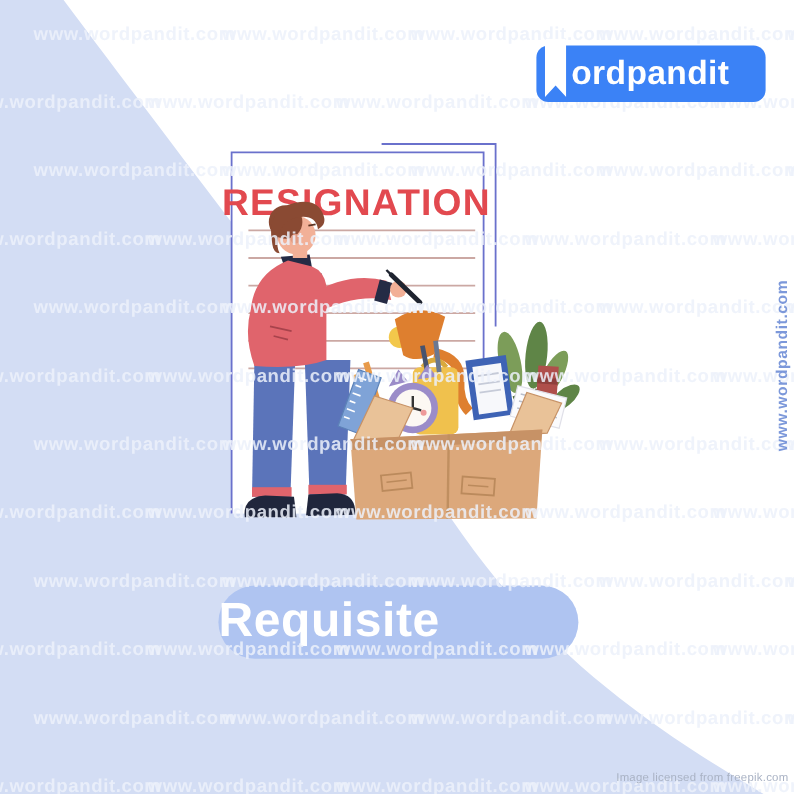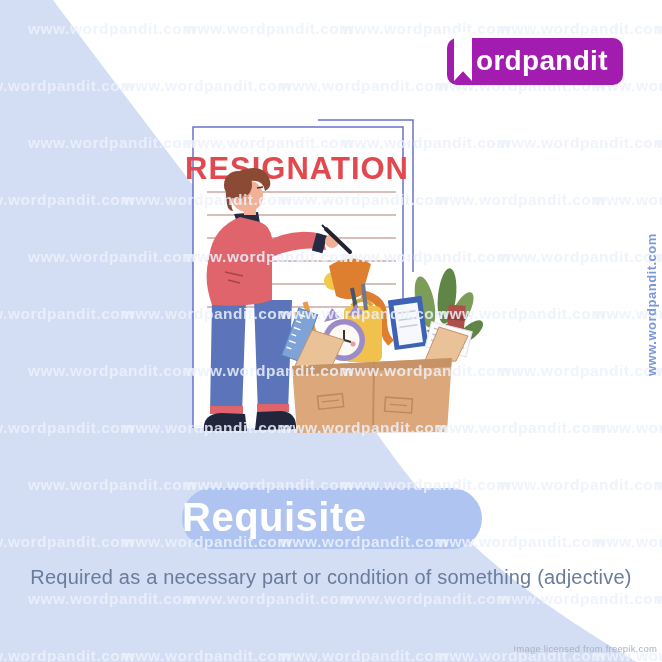--- a/index.html
+++ b/index.html
@@ -28,22 +28,22 @@
   .brand{
     position:absolute;z-index:7;left:46px;top:38px;
     font-size:25px;font-weight:bold;color:#5A6C93;letter-spacing:.3px;
   }
   .subtitle{
     position:absolute;z-index:7;left:28px;top:66px;
     font-size:23px;font-weight:bold;color:#54678F;letter-spacing:.2px;
   }
   
   .logo{
-    position:absolute;z-index:7;left:447px;top:38px;width:176px;height:47px;
-    background:#a21caf;border-radius:10px;
+    position:absolute;z-index:7;left:447px;top:38px;width:191px;height:47px;
+    background:#3b82f6;border-radius:10px;
   }
   .logo .ribbon{
     position:absolute;left:7px;top:-6px;width:18px;height:49px;background:#ffffff;
     clip-path:polygon(0 0,100% 0,100% 100%,50% 80%,0 100%);
     border-radius:3px 3px 0 0;
   }
   .logo .wordmark{
     position:absolute;left:29px;top:0;height:47px;line-height:46px;
     font-size:28px;font-weight:bold;color:#ffffff;letter-spacing:.3px;
   }
@@ -268,17 +268,16 @@
     </div>
 
 
   <div class="logo">
     <div class="ribbon"></div>
     <div class="wordmark">ordpandit</div>
   </div>
 
   <div class="side-wm">www.wordpandit.com</div>
 
-  <div class="definition">Required as a necessary part or condition of something (adjective)</div>
 
   <div class="license">Image licensed from freepik.com</div>
 
 </div>
 
 </body></html>

